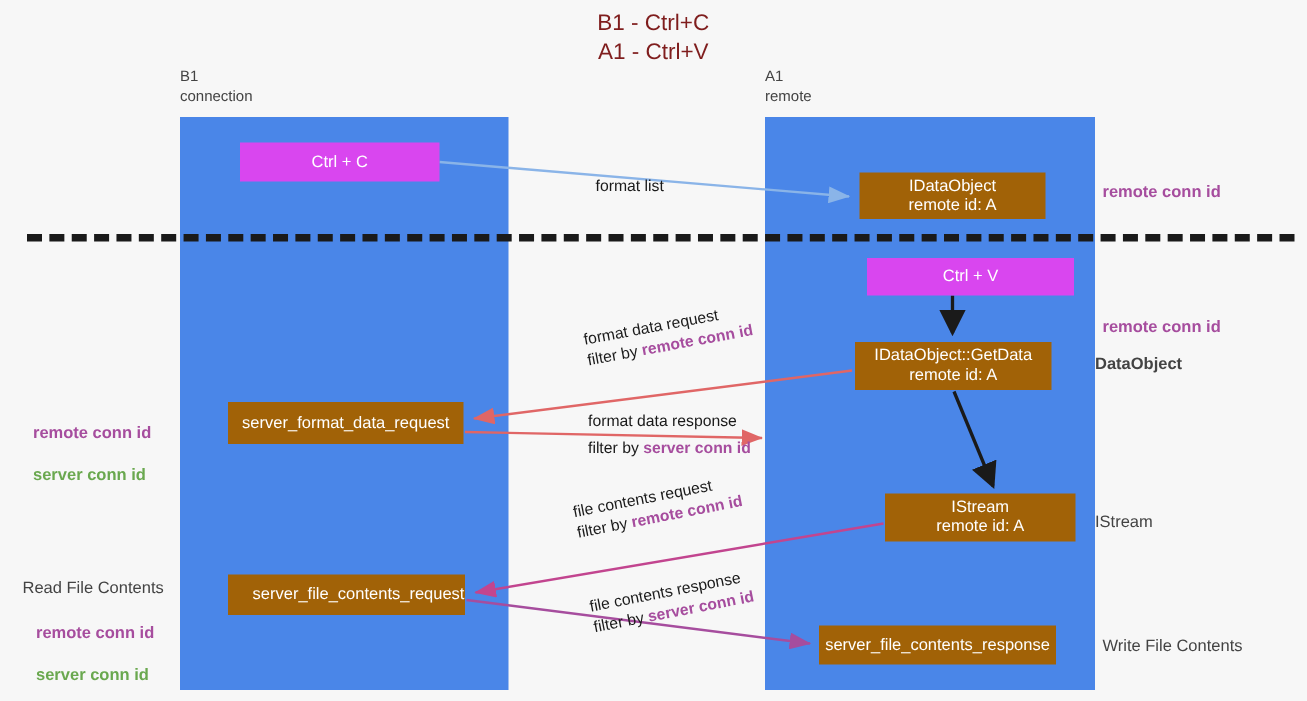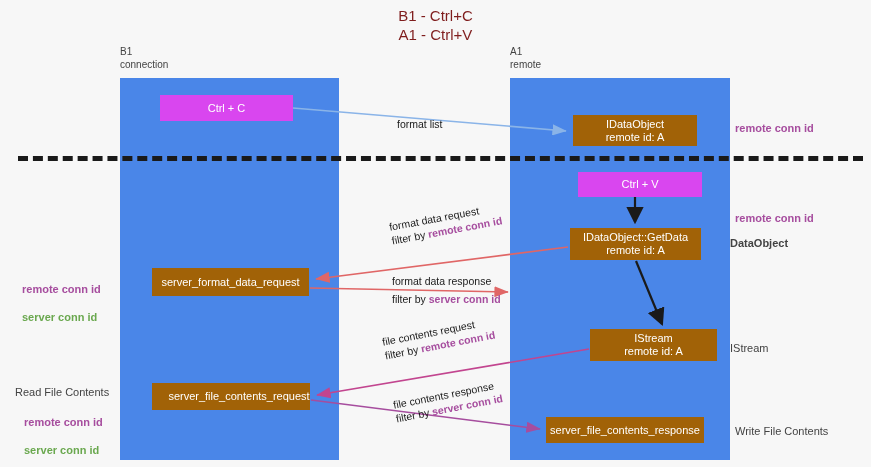--- a/index.html
+++ b/index.html
@@ -42,21 +42,21 @@
     position:absolute;box-sizing:border-box;
     display:flex;flex-direction:column;align-items:center;justify-content:center;
     color:#ffffff;font-size:11px;line-height:13px;text-align:center;
     white-space:pre-line;padding:2px 4px;
   }
   .green{background:#d946ef;}
   .orange{background:#a16207;}
 
   #n-ctrlc{left:160px;top:95px;width:133px;height:26px;}
   #n-dataobject{left:573px;top:115px;width:124px;height:31px;}
-  #n-ctrlv{left:578px;top:172px;width:124px;height:25px;}
+  #n-ctrlv{left:578px;top:172px;width:138px;height:25px;}
   #n-getdata{left:570px;top:228px;width:131px;height:32px;}
   #n-sfdreq{left:152px;top:268px;width:157px;height:28px;}
   #n-sfdresp{left:514px;top:279px;width:154px;height:26px;}
   #n-istream{left:590px;top:329px;width:127px;height:32px;}
   #n-sfcreq{left:152px;top:383px;width:158px;height:27px;padding-left:20px;}
   #n-sfcresp{left:546px;top:417px;width:158px;height:26px;text-align:right;}
 
   
   .side{
     position:absolute;font-size:11px;line-height:14px;white-space:pre-line;

